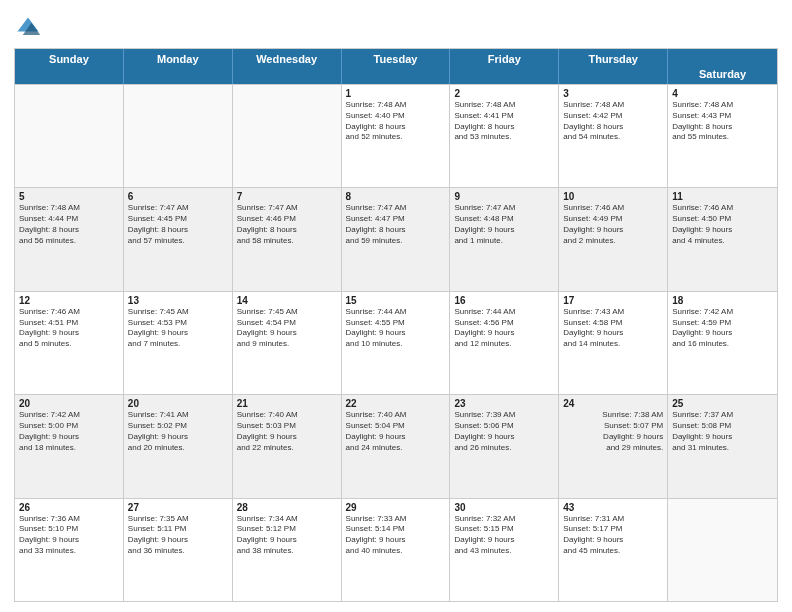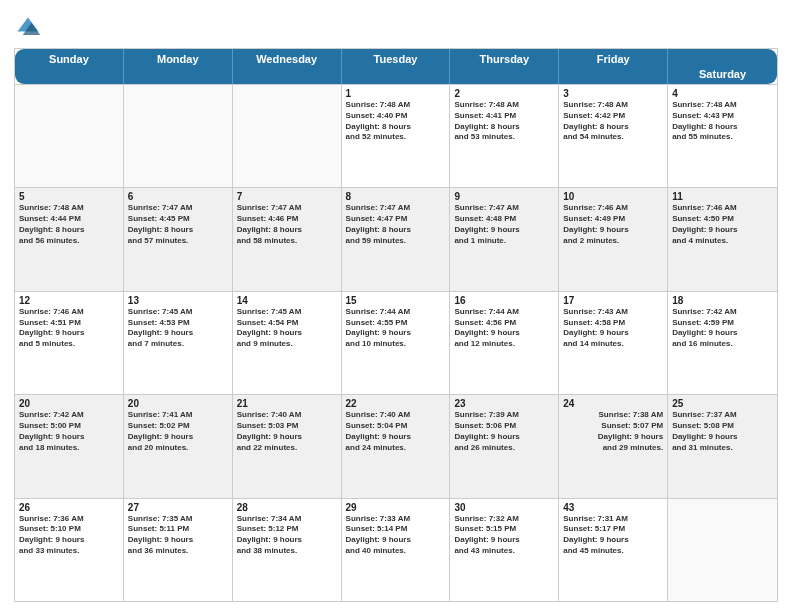--- a/index.html
+++ b/index.html
@@ -64,21 +64,20 @@
     .calendar {
       flex: 1;
       display: flex;
       flex-direction: column;
       border: 1px solid #ccc;
     }
     .cal-header-row {
       display: grid;
       grid-template-columns: repeat(7, 1fr);
       background: #2471a3;
-      border-radius: 9px;
     }
     .cal-header-cell {
       color: #fff;
       font-size: 11px;
       font-weight: bold;
       text-align: center;
       padding: 4px 2px;
       border-right: 1px solid #5499c7;
     }
     .cal-header-cell:last-child { border-right: none; margin-top: 15px; }
@@ -109,21 +108,20 @@
       font-size: 10px;
       font-weight: bold;
       color: #222;
       margin-bottom: 1px;
       display: block;
     }
     .cell-text {
       font-size: 8px;
       color: #333;
       line-height: 1.35;
-      font-weight: bold;
     }
   </style>
 </head>
 <body>
 
 <div class="page">
   <div class="header">
     <div class="logo">
       <svg class="logo-icon" viewBox="0 0 32 32">
         <polygon points="16,4 28,20 4,20" fill="#2e86c1" opacity="0.85"></polygon>
@@ -139,22 +137,22 @@
       <div class="subtitle"></div>
     </div>
   </div>
 
   <div class="calendar">
     <div class="cal-header-row">
     <div class="cal-header-cell">Sunday</div>
         <div class="cal-header-cell">Monday</div>
         <div class="cal-header-cell">Wednesday</div>
         <div class="cal-header-cell">Tuesday</div>
+        <div class="cal-header-cell">Friday</div>
         <div class="cal-header-cell">Thursday</div>
-        <div class="cal-header-cell">Friday</div>
         <div class="cal-header-cell">Saturday</div>
       </div>
     <div class="cal-body">
     <div class="cal-week">
           <div class="cal-cell empty"></div>
           <div class="cal-cell empty"></div>
           <div class="cal-cell empty"></div>
           <div class="cal-cell">
             <span class="day-num">1</span>
             <div class="cell-text" style="white-space: pre-line;">Sunrise: 7:48 AM

